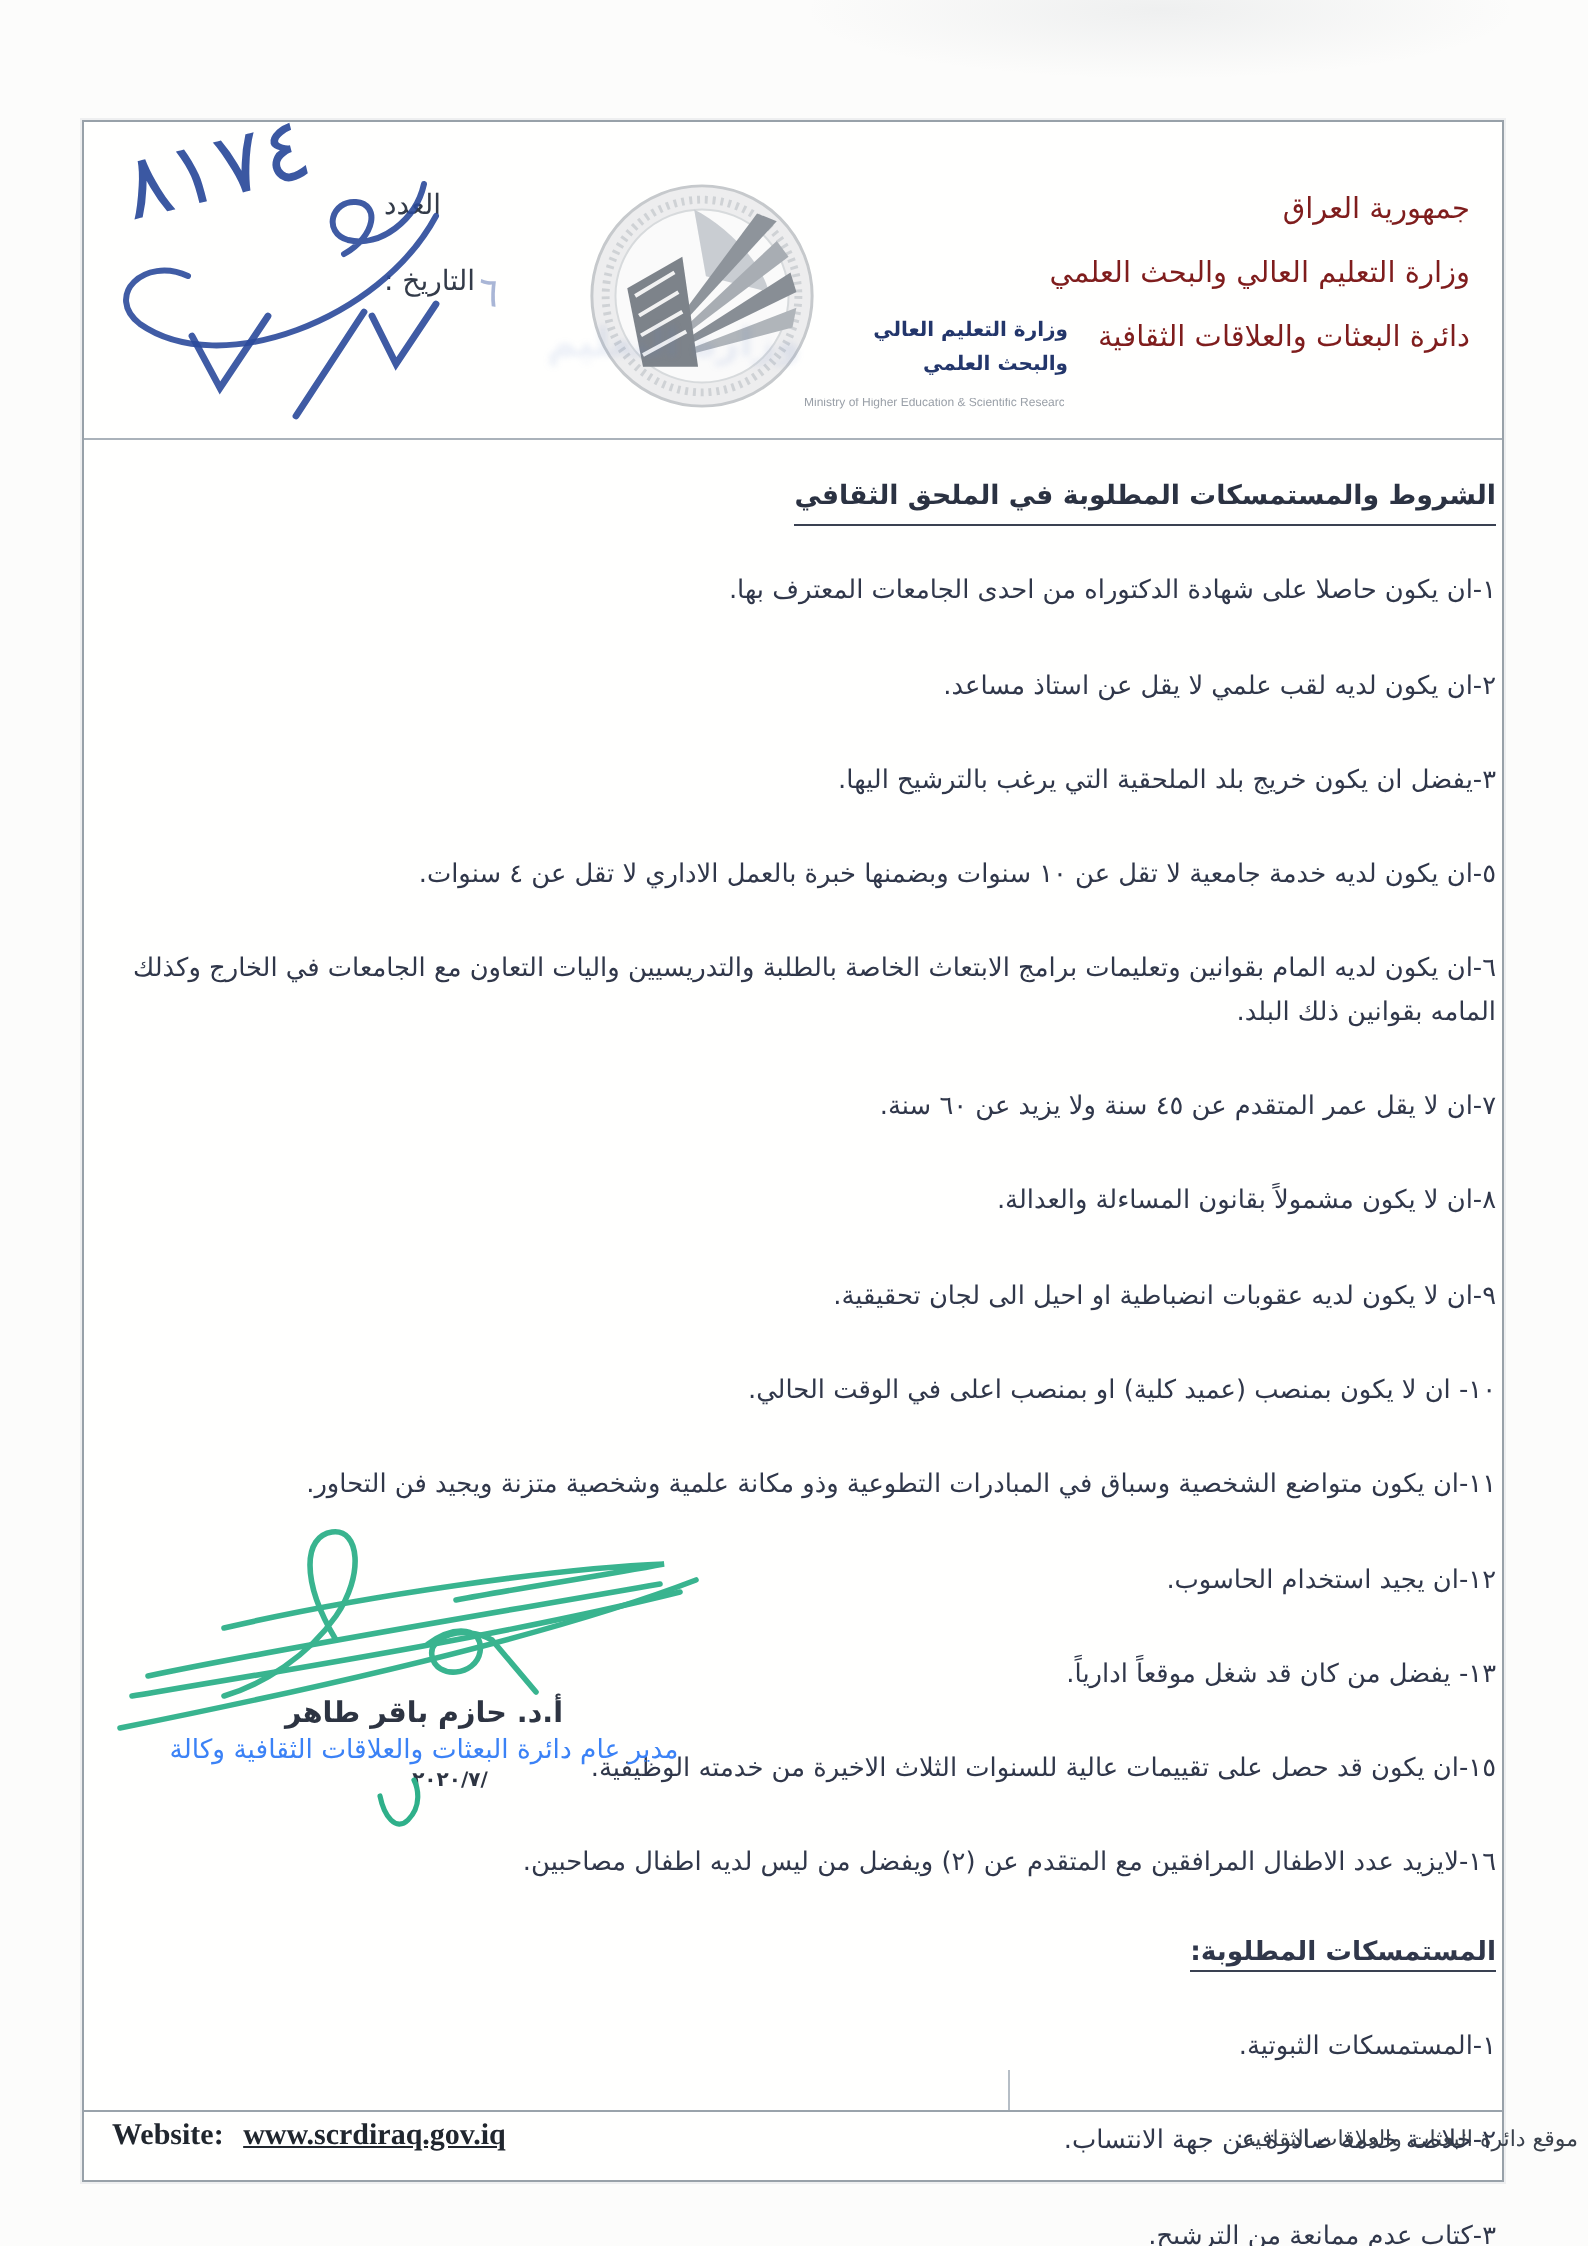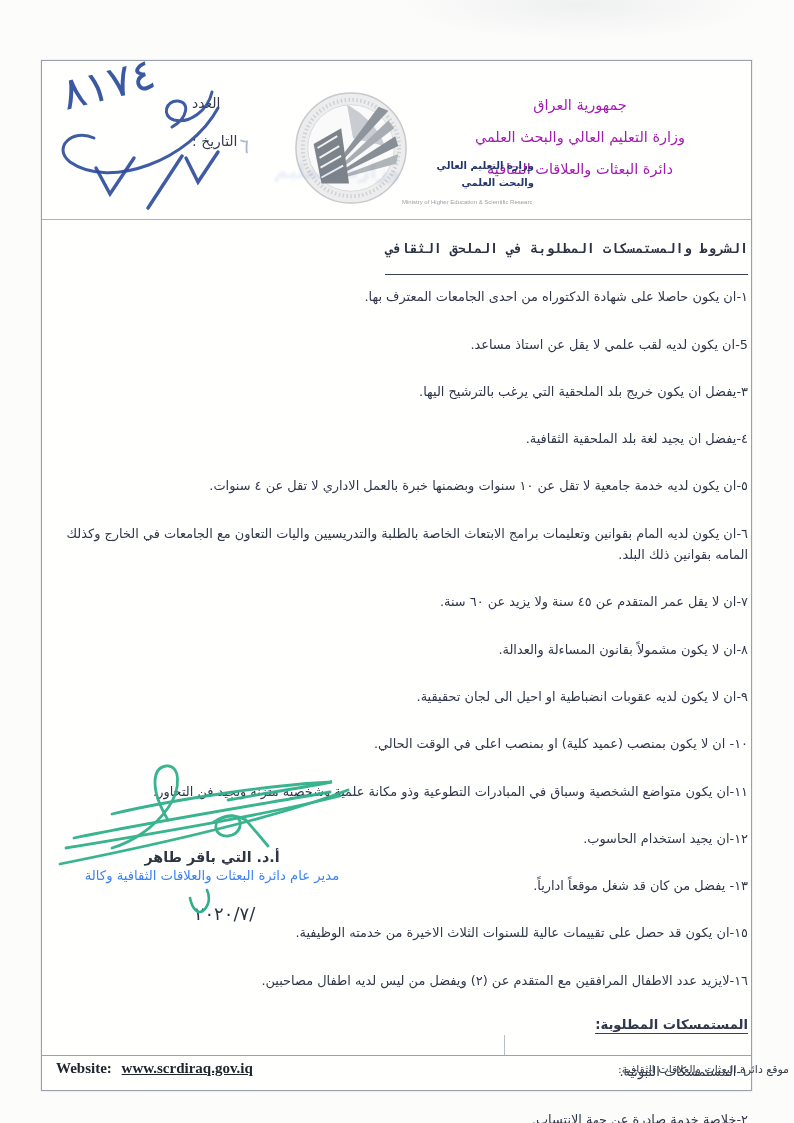--- a/index.html
+++ b/index.html
@@ -14,22 +14,22 @@
     background:#fffffe; border:1px solid #98a1a9;
     box-shadow:0 0 0 1px rgba(160,170,180,0.15);
   }
   .scan-blotch {
     position:absolute; left:400px; top:-30px; width:360px; height:70px;
     background:radial-gradient(ellipse at center, rgba(120,130,140,0.10), rgba(120,130,140,0) 70%);
   }
   
   .hdr-right {
     position:absolute; top:28px; right:16px; width:310px;
-    text-align:center; direction:rtl;
-    font-size:14.5px; line-height:32px; color:#a21caf; font-weight:500;
+    direction:rtl;
+    font-size:14.5px; line-height:32px; color:#7f1d1d; font-weight:500;
   }
   .fields { position:absolute; left:150px; top:34px; width:75px; direction:rtl; text-align:left; }
   .field-label { display:block; font-size:14px; color:#333b49; font-weight:500; }
   .field-label + .field-label { margin-top:22px; }
   
   .logo { position:absolute; left:250px; top:24px; width:242px; height:132px; }
   .emblem { position:absolute; left:0; top:4px; }
   .wordmark {
     position:absolute; right:0; bottom:26px; width:132px; text-align:right;
     direction:rtl; color:#23366b; font-weight:bold;
@@ -46,31 +46,31 @@
     filter:blur(1.5px); direction:rtl; text-align:center;
   }
   .hdr-rule { position:absolute; left:0; right:0; top:158px; border-top:1px solid #aab2ba; }
   
   .content {
     position:absolute; right:3px; left:5px; top:177px;
     direction:rtl; text-align:right;
     font-size:12.9px; line-height:21.3px; color:#30374a;
   }
   .content-title { font-weight:bold; font-size:13.4px; color:#2b3242; }
-  .content-title .u { border-bottom:1.4px solid #3a4152; padding-bottom:17px;font-family:Liberation Mono, monospace; }
+  .content-title .u { border-bottom:1.4px solid #3a4152; padding-bottom:6px; }
   .cond-list { margin-top:2px; }
   .cond-line { white-space:normal;margin-top:26px; }
   .docs-title { margin-top:23px; font-weight:bold; font-size:13.2px; }
   .docs-title .u { border-bottom:1.4px solid #3a4152; padding-bottom:1px; }
   .docs-list { margin-top:2px; }
   
   .sig-block { position:absolute; left:20px; top:788px; width:300px; text-align:center; direction:rtl; }
   .sig-name { font-size:14.3px; font-weight:bold; color:#2d3442; }
   .sig-title { font-size:13.2px; margin-top:3px; color:#3b82f6; white-space:nowrap; }
-  .sig-date { font-size:18px; margin-top:20px; color:#2d3442; direction:ltr; padding-left:26px; }
+  .sig-date { font-size:10px; margin-top:2px; color:#2d3442; direction:ltr; padding-left:26px;font-weight:bold; }
   
   .ftr-rule { position:absolute; left:0; right:0; top:994px; border-top:1px solid #9aa3ab; }
   .ftr-tick { position:absolute; left:462px; top:974px; height:20px; border-left:1px solid #b6bec6; }
   .web {
     position:absolute; left:14px; top:999px;
     font-family:"Liberation Serif", serif; font-size:15px; font-weight:bold; color:#20262e;
   }
   .web .url { text-decoration:underline; margin-left:6px; }
   .site-ar {
     position:absolute; right:-38px; top:1002px; direction:rtl;
@@ -122,23 +122,22 @@
     <div class="ghost-stamp">وزارة التعليم</div>
 
     <div class="hdr-rule"></div>
 
     <div class="content">
       <div class="content-title">
         <span class="u">الشروط والمستمسكات المطلوبة في الملحق الثقافي</span>
       </div>
       <div class="cond-list">
           <div class="cond-line">١-ان يكون حاصلا على شهادة الدكتوراه من احدى الجامعات المعترف بها.</div>
-          <div class="cond-line">5-ان يكون لديه لقب علمي لا يقل عن استاذ مساعد.</div>
+          <div class="cond-line">٢-ان يكون لديه لقب علمي لا يقل عن استاذ مساعد.</div>
           <div class="cond-line">٣-يفضل ان يكون خريج بلد الملحقية التي يرغب بالترشيح اليها.</div>
-          <div class="cond-line">٤-يفضل ان يجيد لغة بلد الملحقية الثقافية.</div>
           <div class="cond-line">٥-ان يكون لديه خدمة جامعية لا تقل عن ١٠ سنوات وبضمنها خبرة بالعمل الاداري لا تقل عن ٤ سنوات.</div>
           <div class="cond-line">٦-ان يكون لديه المام بقوانين وتعليمات برامج الابتعاث الخاصة بالطلبة والتدريسيين واليات التعاون مع الجامعات في الخارج وكذلك المامه بقوانين ذلك البلد.</div>
           <div class="cond-line">٧-ان لا يقل عمر المتقدم عن ٤٥ سنة ولا يزيد عن ٦٠ سنة.</div>
           <div class="cond-line">٨-ان لا يكون مشمولاً بقانون المساءلة والعدالة.</div>
           <div class="cond-line">٩-ان لا يكون لديه عقوبات انضباطية او احيل الى لجان تحقيقية.</div>
           <div class="cond-line">١٠- ان لا يكون بمنصب (عميد كلية) او بمنصب اعلى في الوقت الحالي.</div>
           <div class="cond-line">١١-ان يكون متواضع الشخصية وسباق في المبادرات التطوعية وذو مكانة علمية وشخصية متزنة ويجيد فن التحاور.</div>
           <div class="cond-line">١٢-ان يجيد استخدام الحاسوب.</div>
           <div class="cond-line">١٣- يفضل من كان قد شغل موقعاً ادارياً.</div>
           <div class="cond-line">١٥-ان يكون قد حصل على تقييمات عالية للسنوات الثلاث الاخيرة من خدمته الوظيفية.</div>
@@ -148,21 +147,21 @@
         <span class="u">المستمسكات المطلوبة:</span>
       </div>
       <div class="docs-list">
           <div class="cond-line">١-المستمسكات الثبوتية.</div>
           <div class="cond-line">٢-خلاصة خدمة صادرة عن جهة الانتساب.</div>
           <div class="cond-line">٣-كتاب عدم ممانعة من الترشيح.</div>
         </div>
     </div>
 
     <div class="sig-block">
-      <div class="sig-name">أ.د. التي باقر طاهر</div>
+      <div class="sig-name">أ.د. حازم باقر طاهر</div>
       <div class="sig-title">مدير عام دائرة البعثات والعلاقات الثقافية وكالة</div>
       <div class="sig-date">٢٠٢٠/٧/</div>
     </div>
 
     <div class="ftr-rule"></div>
     <div class="ftr-tick"></div>
     <div class="web">
       <span>Website:</span>
       <span class="url">www.scrdiraq.gov.iq</span>
     </div>

